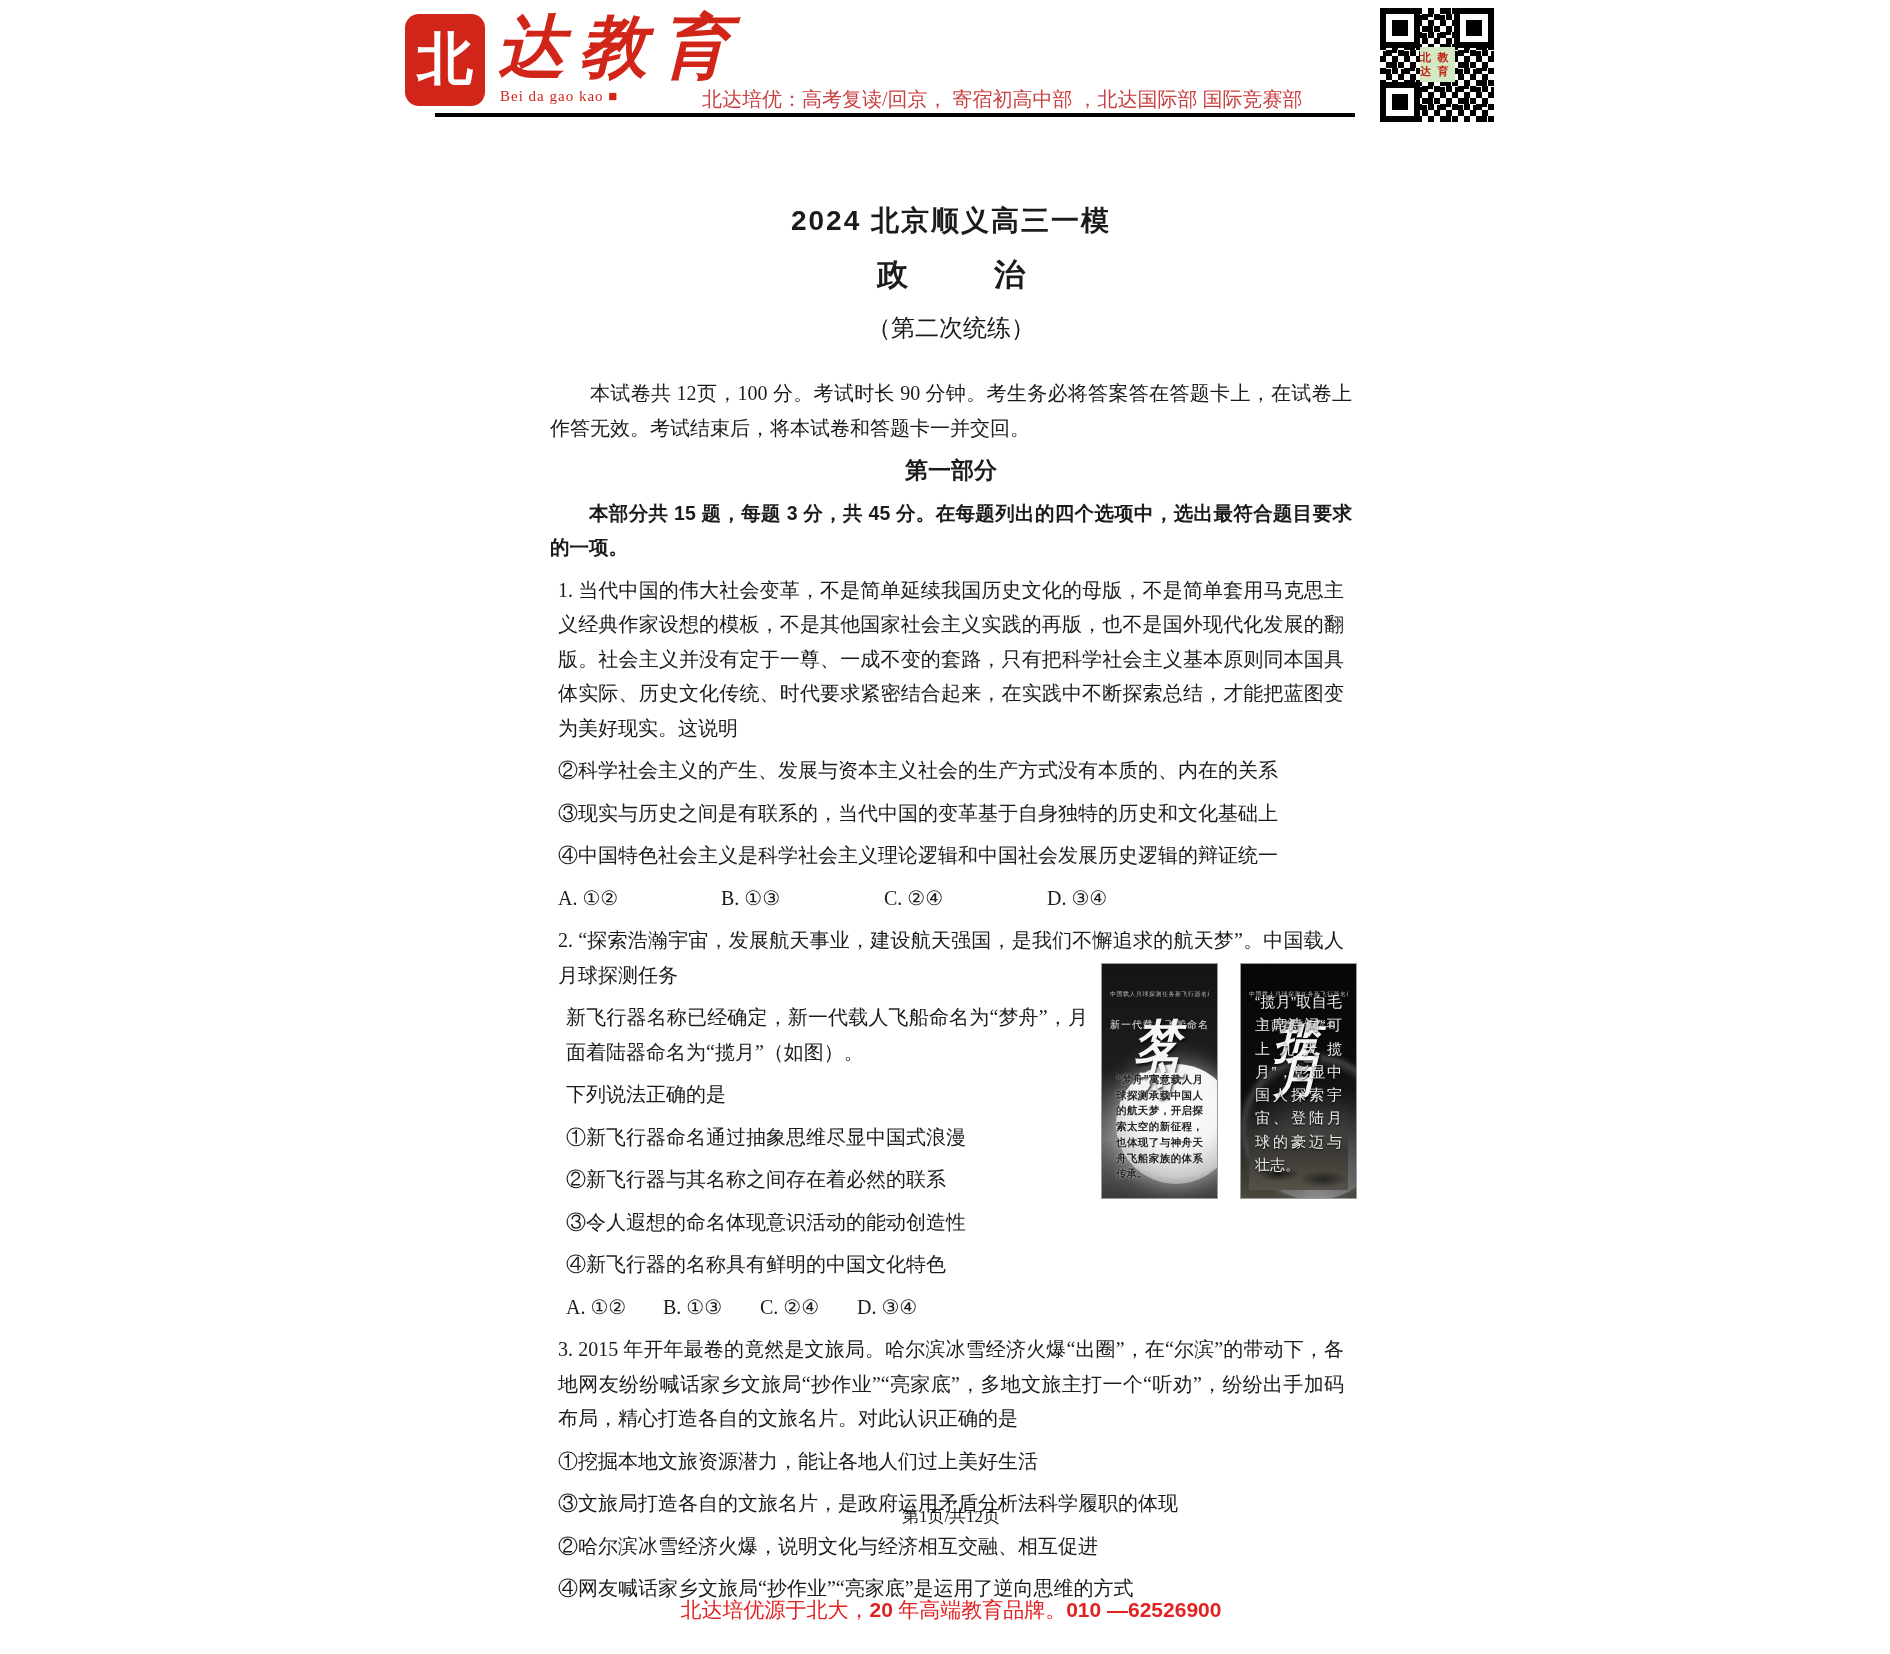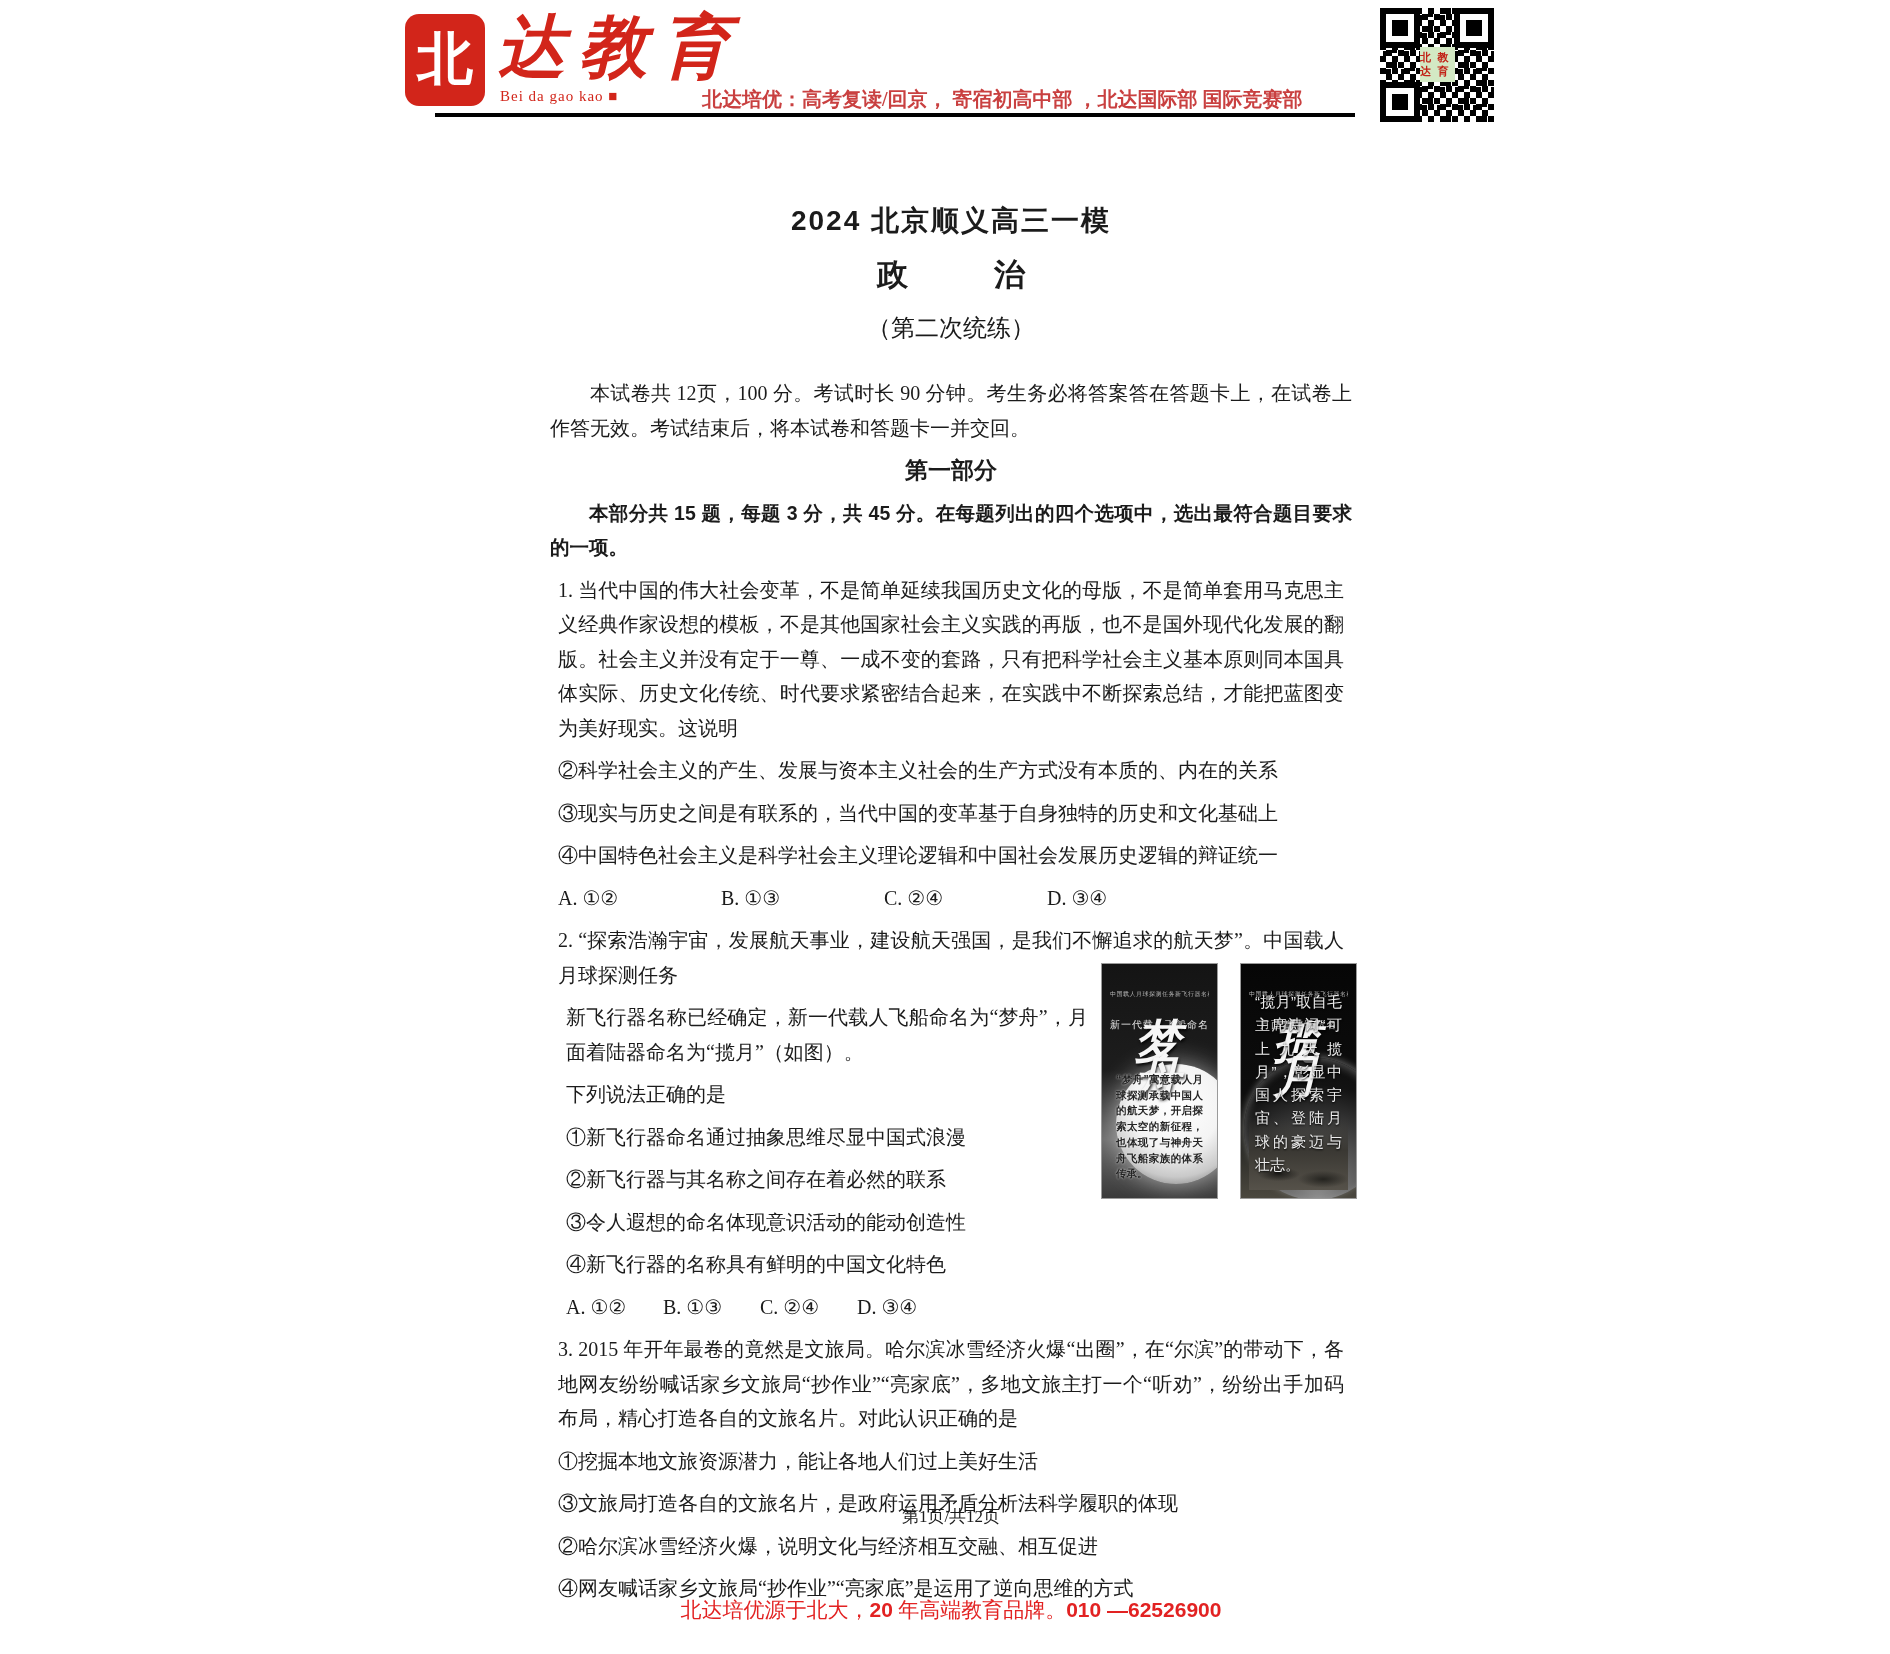--- a/index.html
+++ b/index.html
@@ -19,21 +19,21 @@
     position:absolute; left:497px; top:2px; color:#d2251a;
     font-size:68px; font-weight:bold; font-style:italic; letter-spacing:14px;
     font-family:"Liberation Serif","DejaVu Serif",serif; white-space:nowrap;
   }
   .brand-sub {
     position:absolute; left:500px; top:88px; color:#d2251a; font-size:15px;
     font-family:"Liberation Serif",serif; letter-spacing:1px;
   }
   .tagline {
     position:absolute; left:702px; top:86px; color:#c94040; font-size:20px;
-    font-weight:bold; white-space:nowrap;
+    font-weight:normal; white-space:nowrap;
   }
   .header-rule { position:absolute; left:435px; top:113px; width:920px; height:4px; background:#000; }
   .qr { position:absolute; left:1380px; top:8px; width:114px; height:114px; }
   .qr svg { display:block; }
   .qr-label {
     position:absolute; left:40px; top:39px; width:35px; height:35px;
     background:#d3e9c4; color:#c22116; font-size:11px; line-height:1.25;
     display:flex; align-items:center; justify-content:center;
     font-weight:bold; font-family:"Liberation Serif",serif;
   }

